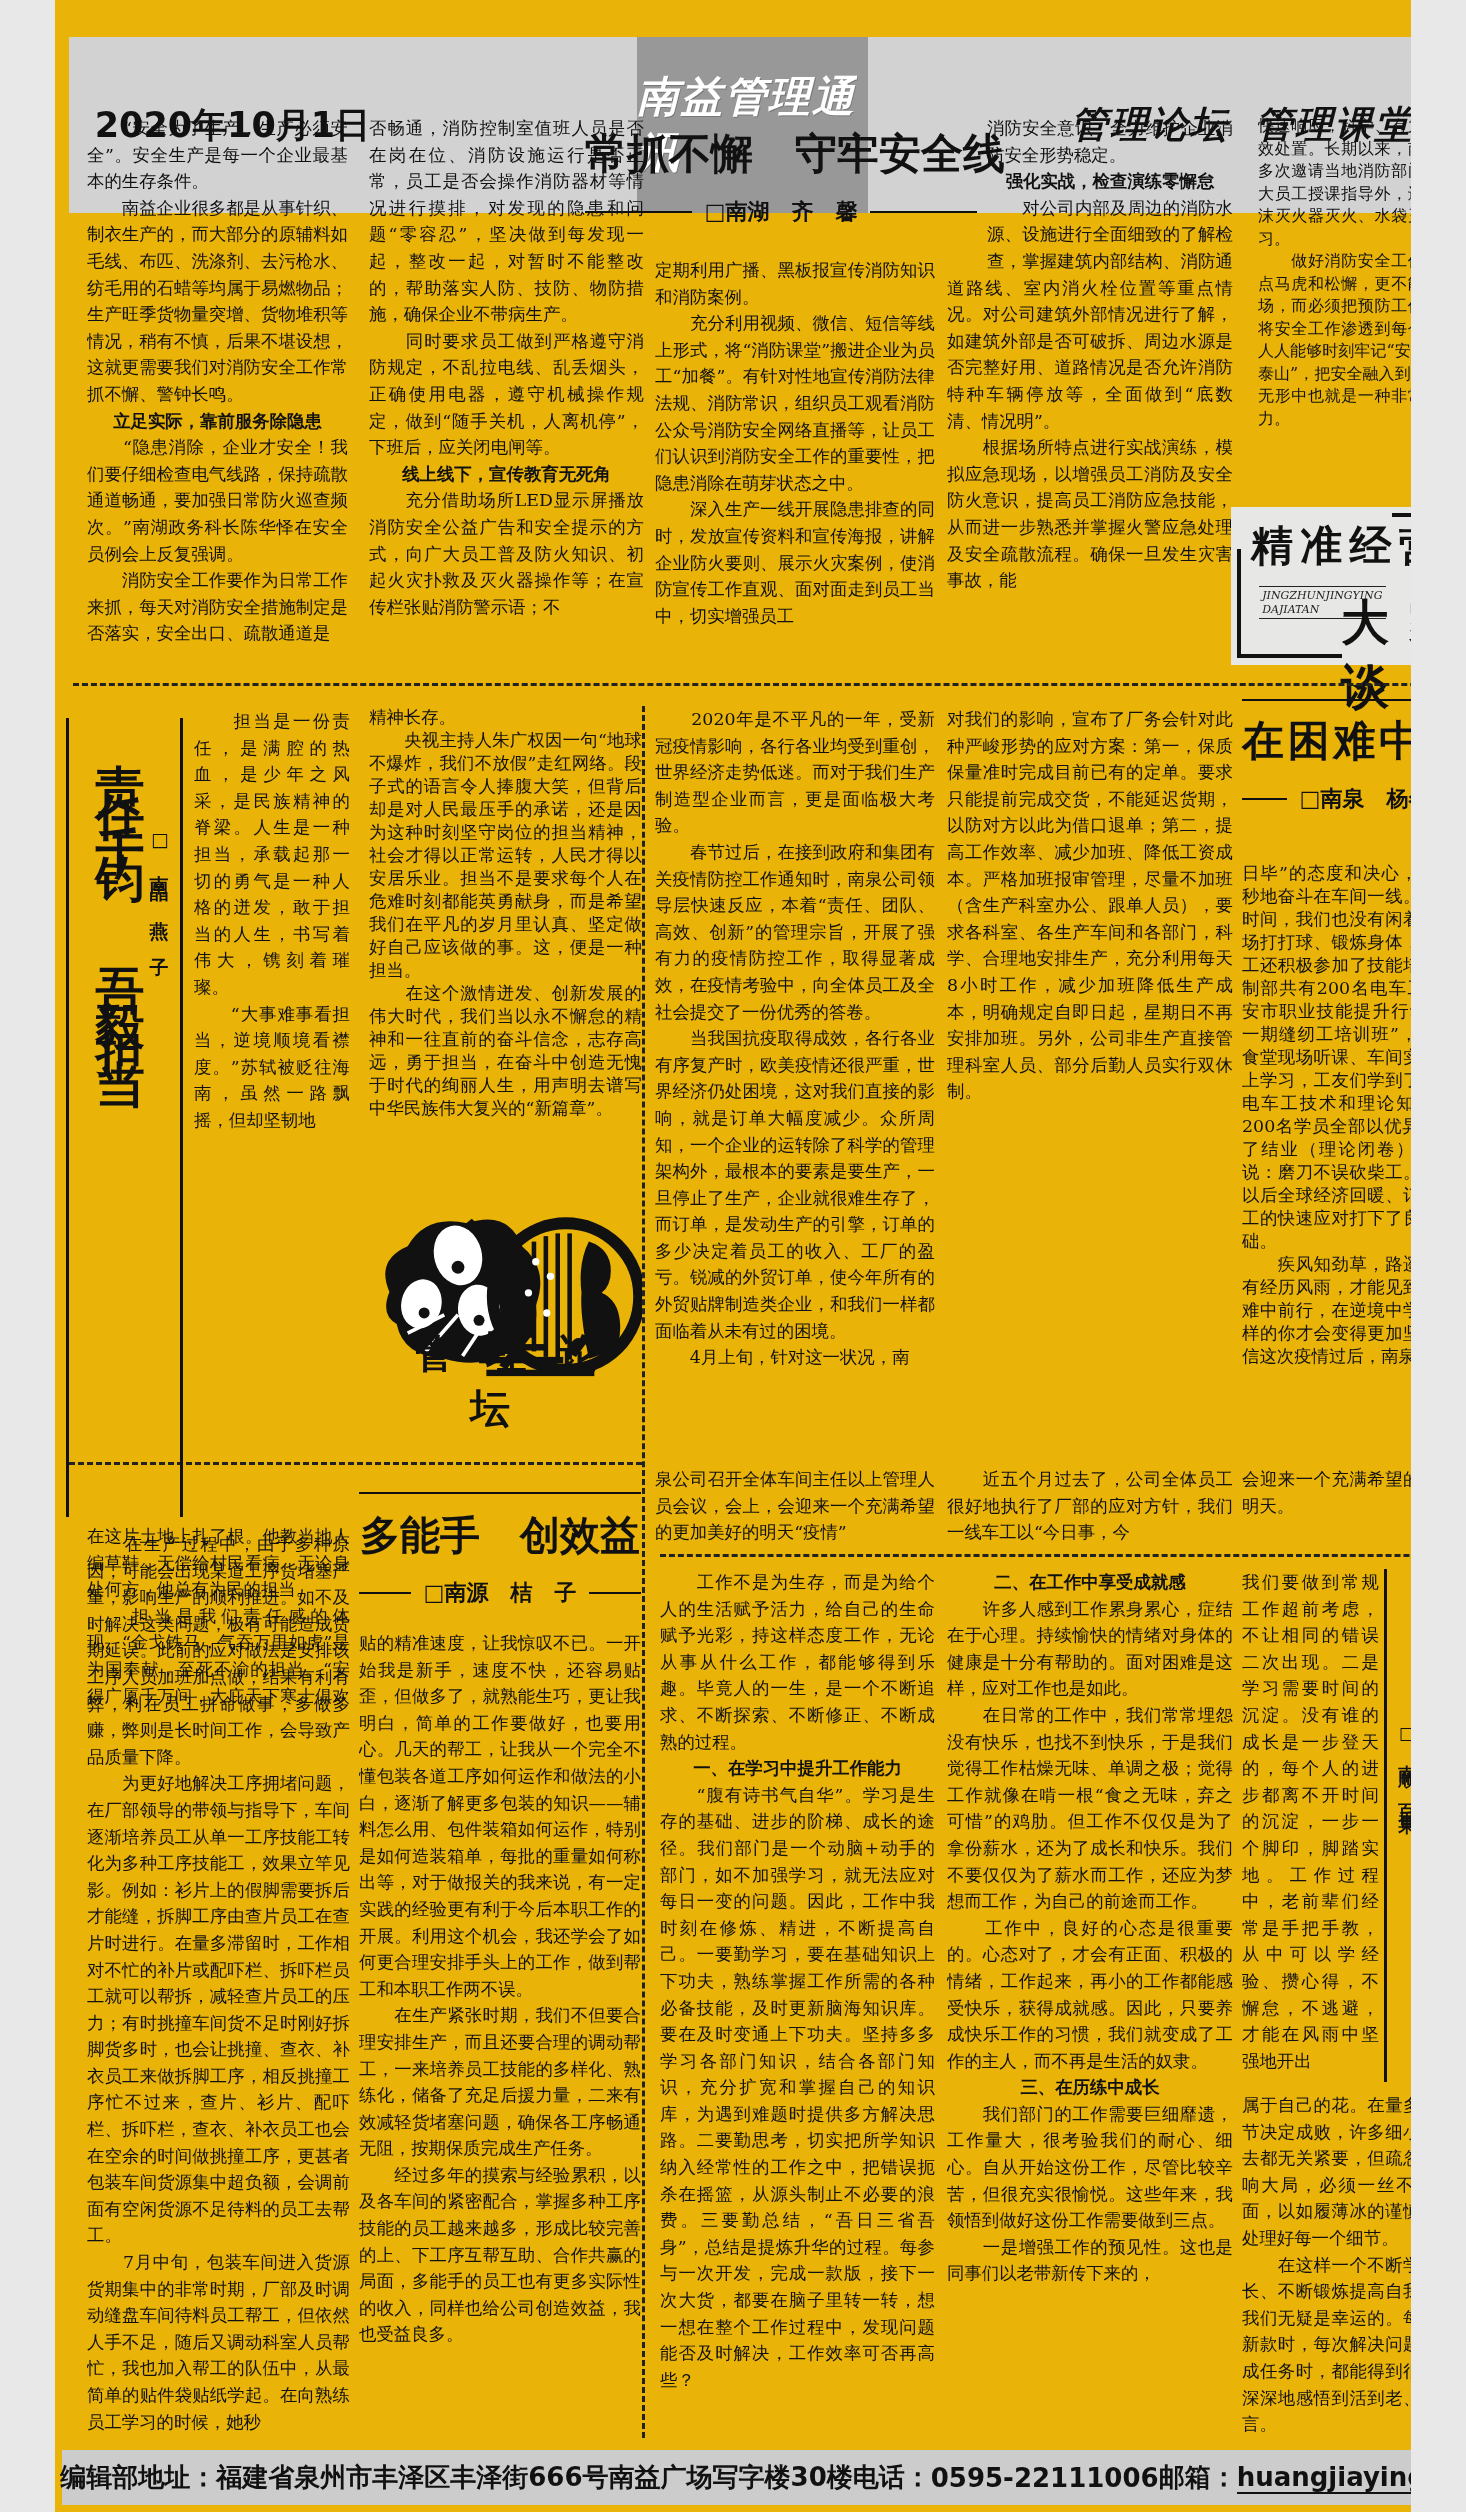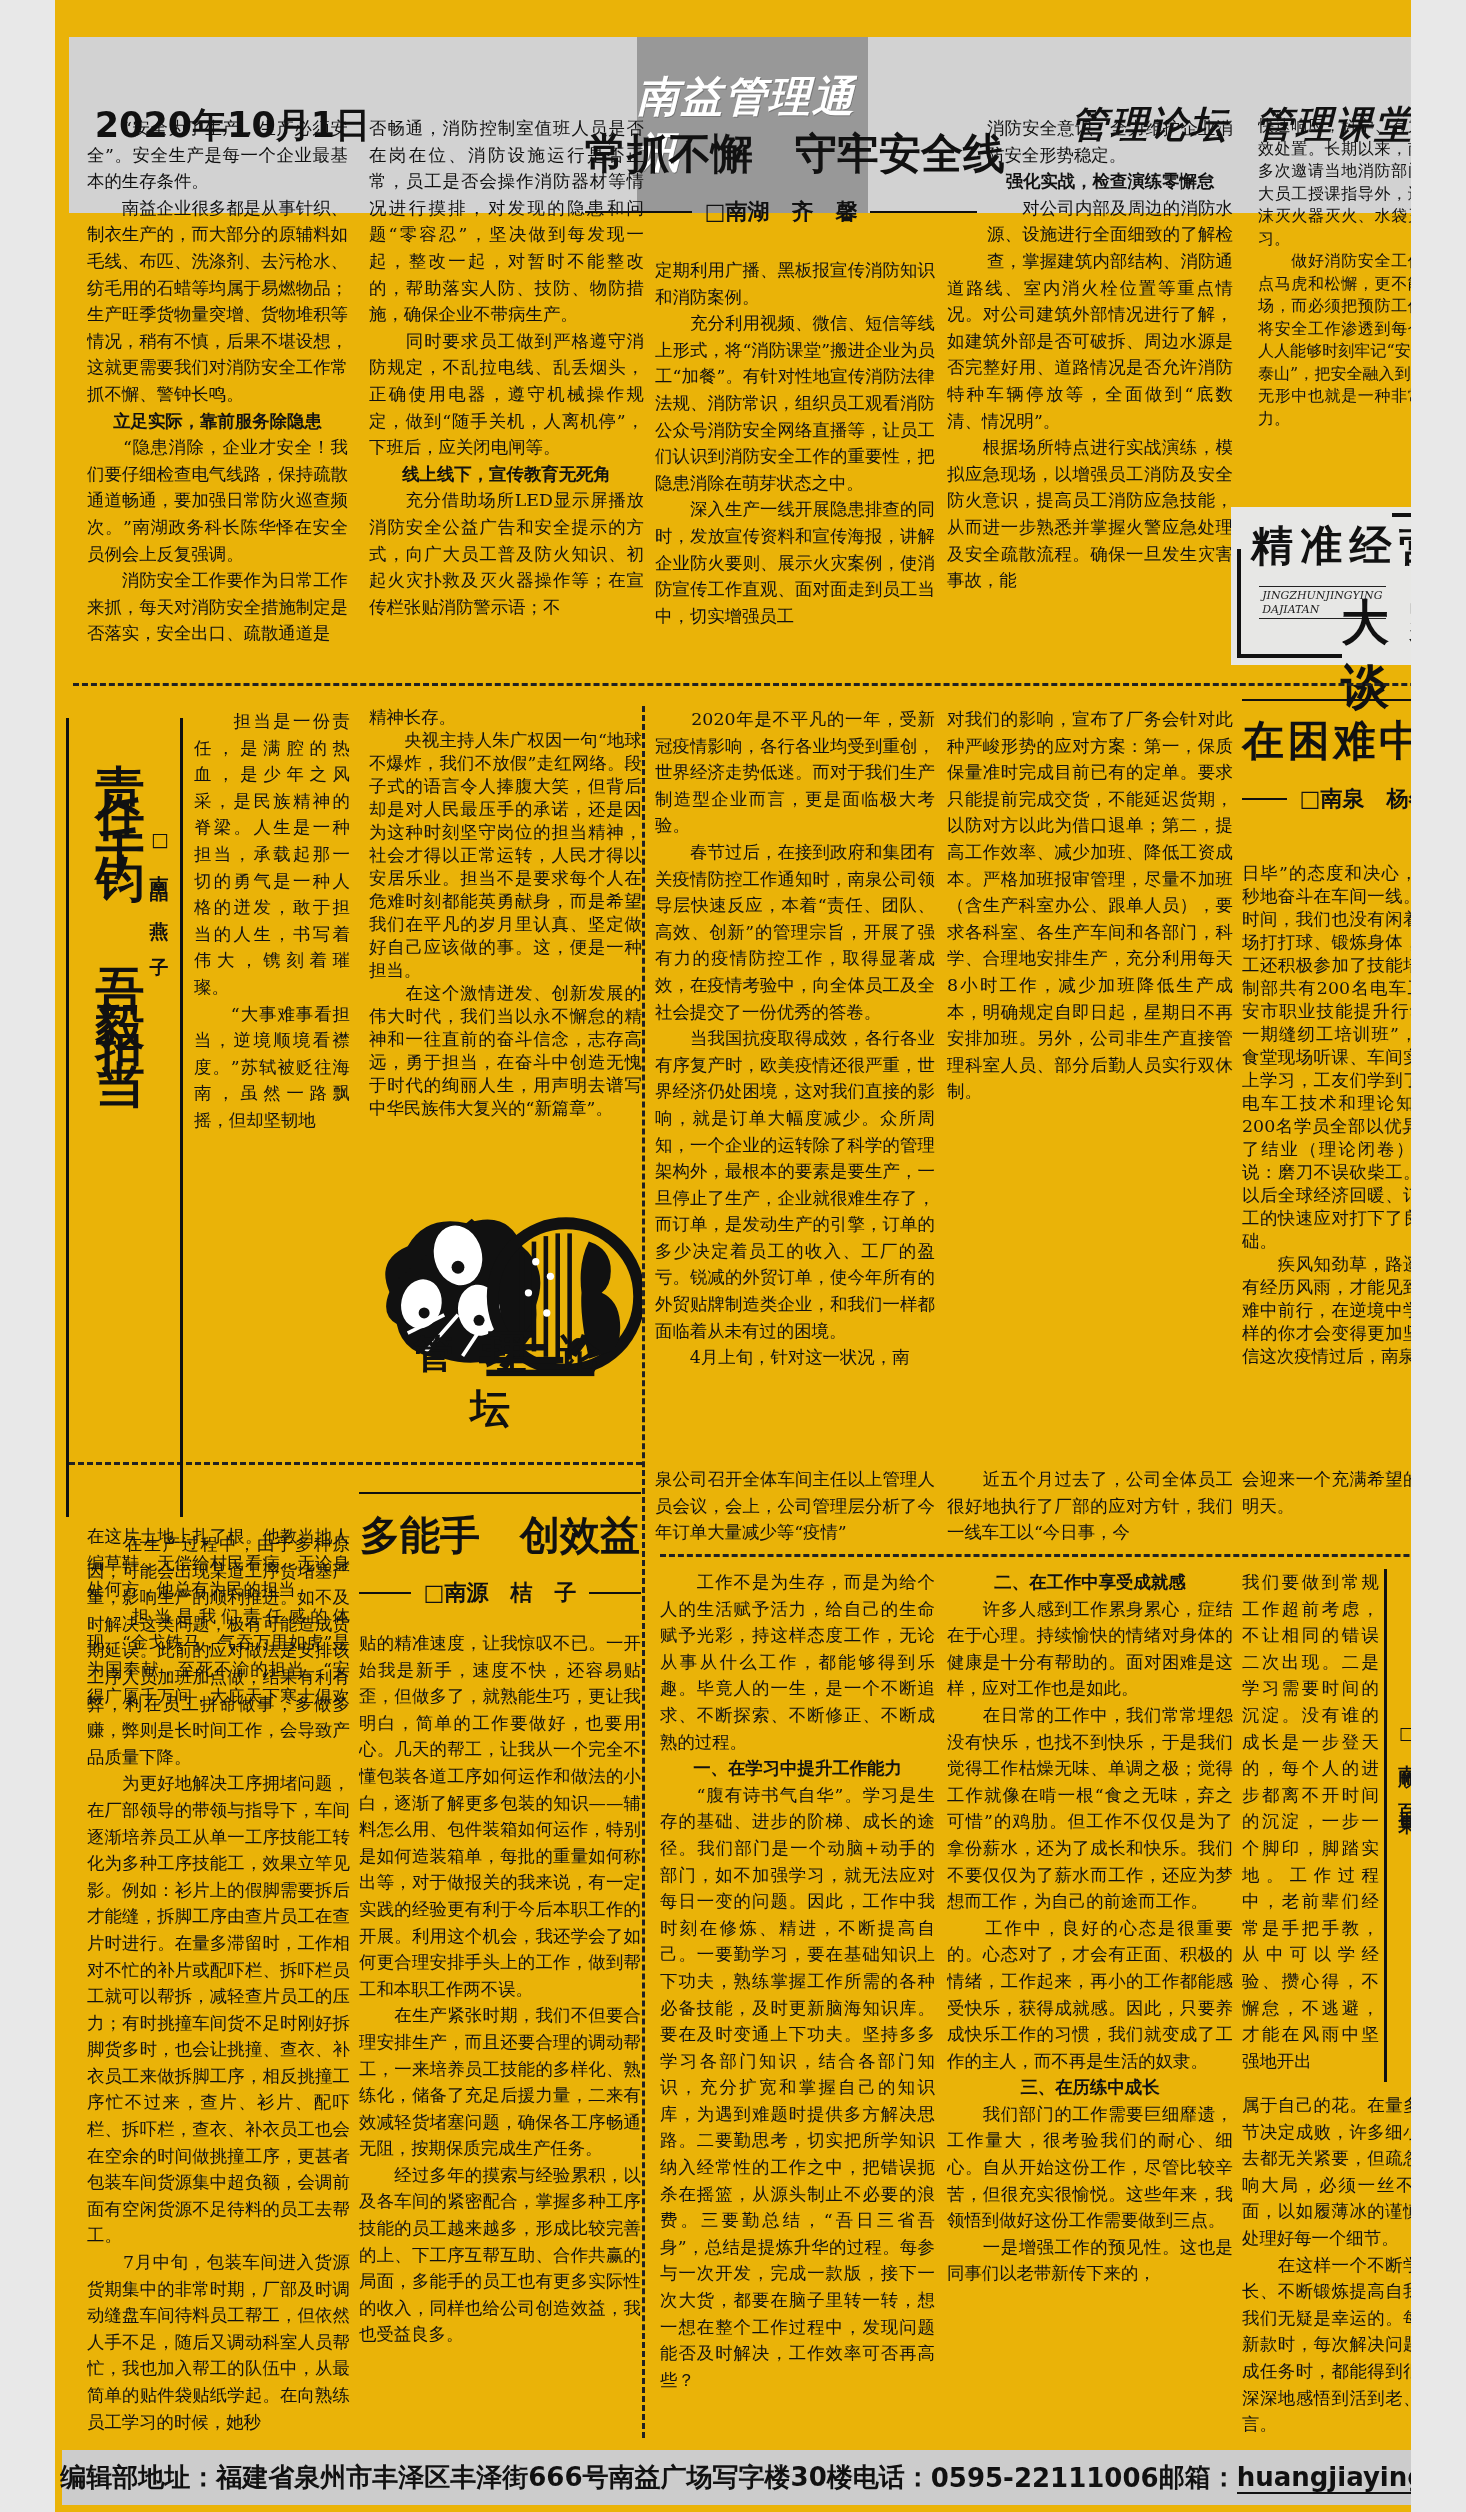--- a/index.html
+++ b/index.html
@@ -216,21 +216,21 @@
       <span class="byline-text">□南泉　杨冬福</span>
       <span class="rule"></span>
     </div>
   </div>
   <div class="col lh25" style="left:1187px;top:862px;width:268px;height:600px;">
       <p class="para">日毕”的态度和决心，每天争分夺秒地奋斗在车间一线。下班的业余时间，我们也没有闲着，除了去球场打打球、锻炼身体，大部分电车工还积极参加了技能培训，其中缝制部共有200名电车工参加了“南安市职业技能提升行动2020年第一期缝纫工培训班”，通过在职工食堂现场听课、车间实践和手机线上学习，工友们学到了很多实用的电车工技术和理论知识，六月份200名学员全部以优异的成绩通过了结业（理论闭卷）考试，俗话说：磨刀不误砍柴工。这类培训为以后全球经济回暖、订单增加后员工的快速应对打下了良好的生产基础。</p>
       <p class="para">　　疾风知劲草，路遥知马力，只有经历风雨，才能见到彩虹。在困难中前行，在逆境中学会成长，这样的你才会变得更加坚强。我们相信这次疫情过后，南泉公司一定</p>
     </div>
 
   <div class="col" style="left:600px;top:1466px;width:280px;height:84px;">
-      <p class="para">泉公司召开全体车间主任以上管理人员会议，会上，公司管理层分析了今年订单大量减少等“疫情”</p>
+      <p class="para">泉公司召开全体车间主任以上管理人员会议，会上，会迎来一个充满希望的更加美好的明天“疫情”</p>
     </div>
   <div class="col" style="left:892px;top:1466px;width:286px;height:84px;">
       <p class="para">　　近五个月过去了，公司全体员工很好地执行了厂部的应对方针，我们一线车工以“今日事，今</p>
     </div>
   <div class="col" style="left:1187px;top:1466px;width:268px;height:60px;">
       <p class="para">会迎来一个充满希望的更加美好的明天。</p>
     </div>
 
   <div class="col" style="left:32px;top:1499px;width:263px;height:935px;margin-top:32px;">
       <p class="para">　　在生产过程中，由于多种原因，可能会出现某道工序货堵塞严重，影响生产的顺利推进。如不及时解决这类问题，极有可能造成货期延误。此前的应对做法是安排该工序人员加班加点做，结果有利有弊，利在员工拼命做事，多做多赚，弊则是长时间工作，会导致产品质量下降。</p>

